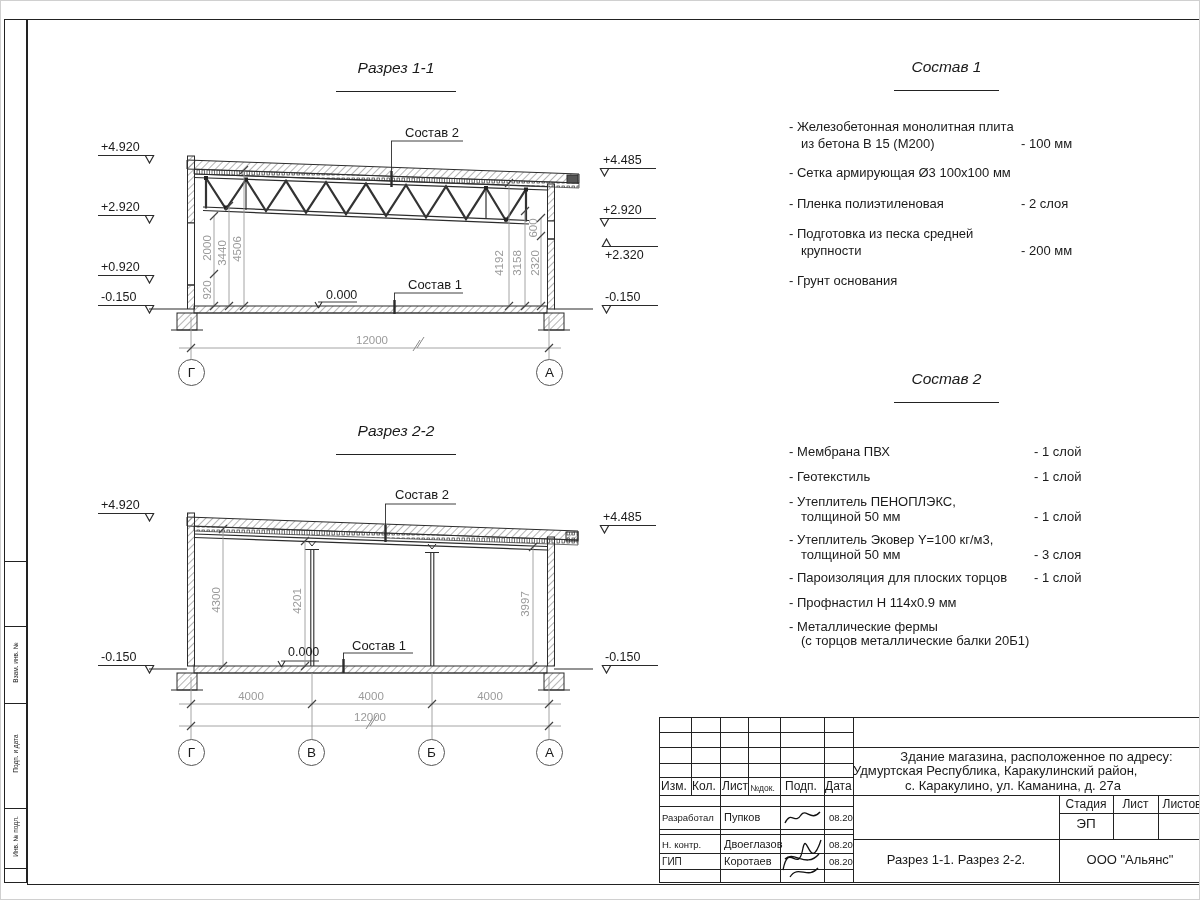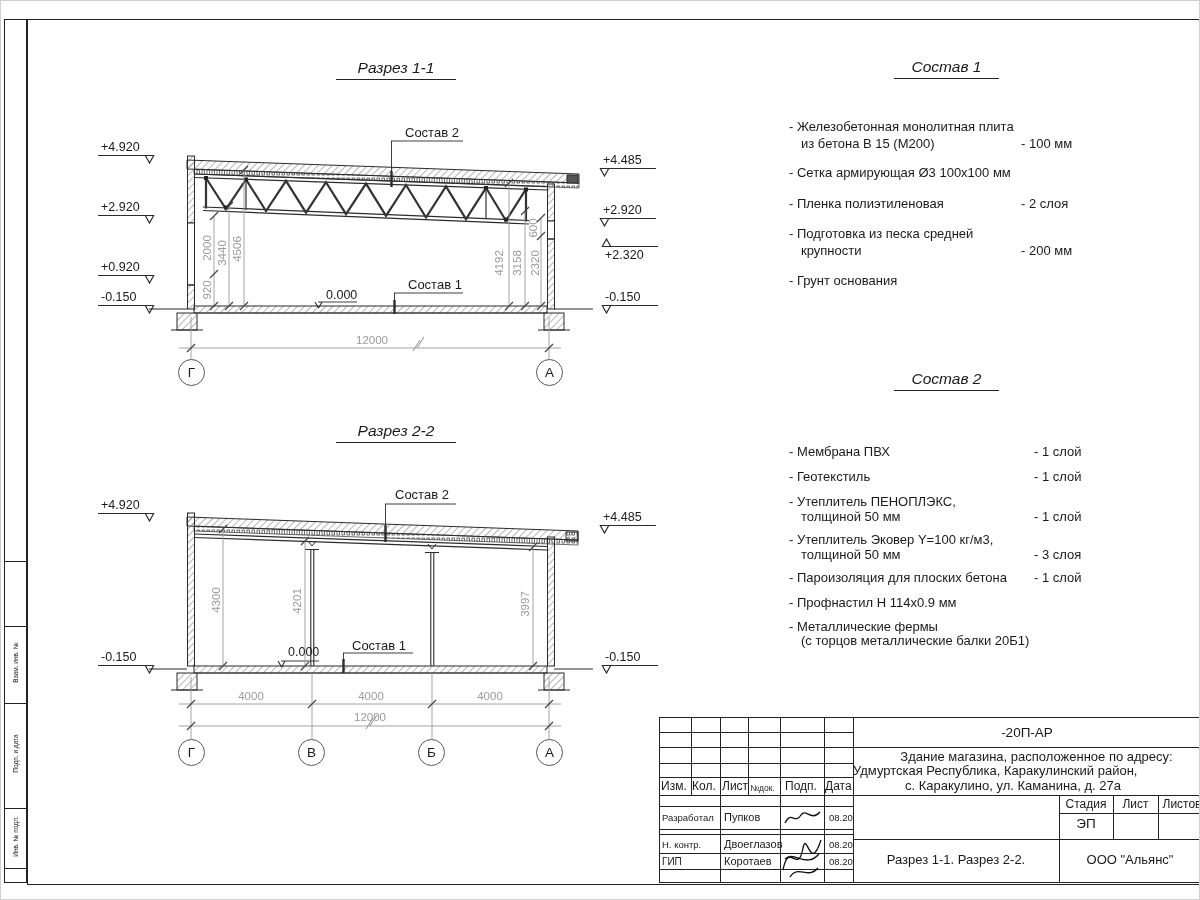--- a/index.html
+++ b/index.html
@@ -4,21 +4,21 @@
 <style>
   html,body{margin:0;padding:0;background:#e9e9e9;}
   .sheet{position:relative;width:1200px;height:900px;background:#fff;overflow:hidden;
          border:1px solid #d0d0d0;box-sizing:border-box;
          font-family:"Liberation Sans",sans-serif;color:#1a1a1a;}
   .frame{position:absolute;left:26px;top:18px;width:1185px;height:864px;border:1.6px solid #222;}
   .stamp-strip{position:absolute;left:3px;top:18px;width:23px;height:864px;border:1px solid #222;box-sizing:border-box;}
   .hl{position:absolute;background:#222;height:1px;}
   .vl{position:absolute;background:#222;width:1px;}
   .t{position:absolute;white-space:nowrap;}
-  .sec-title{font-style:italic;font-size:15.5px;text-align:center;border-bottom:1px solid #222;padding-bottom:2px;}
+  .sec-title{font-style:italic;font-size:15.5px;text-align:center;border-bottom:1px solid #222;padding-bottom:14px;}
   .elev{font-size:12.5px;border-bottom:1px solid #2b2b2b;padding:0 3px 1px 3px;min-width:50px;}
   .elev svg{position:absolute;top:100%;}
   .elev.ar svg{right:-1px;}
   .elev.al svg{left:-1px;}
   .elev-top{font-size:12.5px;border-top:1px solid #2b2b2b;padding:1px 3px 0 3px;min-width:50px;}
   .elev-top svg{position:absolute;bottom:100%;left:-1px;}
   .vdim{font-size:11.5px;color:#9a9a9a;width:44px;text-align:center;transform:rotate(-90deg);}
   .hdim{font-size:11.5px;color:#9a9a9a;width:60px;text-align:center;}
   .callout{font-size:13px;}
   .axis{width:25px;height:25px;border:1px solid #555;border-radius:50%;text-align:center;
@@ -252,21 +252,21 @@
   <div class="t li" style="left:788px;top:443px;">- Мембрана ПВХ</div>
   <div class="t li" style="left:1033px;top:443px;">- 1 слой</div>
   <div class="t li" style="left:788px;top:468px;">- Геотекстиль</div>
   <div class="t li" style="left:1033px;top:468px;">- 1 слой</div>
   <div class="t li" style="left:788px;top:493px;">- Утеплитель ПЕНОПЛЭКС,</div>
   <div class="t li" style="left:800px;top:508px;">толщиной 50 мм</div>
   <div class="t li" style="left:1033px;top:508px;">- 1 слой</div>
   <div class="t li" style="left:788px;top:531px;">- Утеплитель Эковер Y=100 кг/м3,</div>
   <div class="t li" style="left:800px;top:546px;">толщиной 50 мм</div>
   <div class="t li" style="left:1033px;top:546px;">- 3 слоя</div>
-  <div class="t li" style="left:788px;top:569px;">- Пароизоляция для плоских бетона</div>
+  <div class="t li" style="left:788px;top:569px;">- Пароизоляция для плоских торцов</div>
   <div class="t li" style="left:1033px;top:569px;">- 1 слой</div>
   <div class="t li" style="left:788px;top:594px;">- Профнастил Н 114x0.9 мм</div>
   <div class="t li" style="left:788px;top:618px;">- Металлические фермы</div>
   <div class="t li" style="left:800px;top:632px;">(с торцов металлические балки 20Б1)</div>
 
   <div style="position:absolute;left:658px;top:716px;width:560px;height:166px;background:#fff;border:1.6px solid #222;box-sizing:border-box;"></div>
 
   <div class="vl" style="left:690px;top:716px;height:78px;"></div>
   <div class="vl" style="left:747px;top:716px;height:78px;"></div>
   <div class="vl" style="left:719px;top:716px;height:166px;"></div>
@@ -309,21 +309,20 @@
   </svg>
 
   <div class="hl" style="left:852px;top:746px;width:348px;"></div>
   <div class="hl" style="left:852px;top:794px;width:348px;"></div>
   <div class="hl" style="left:852px;top:838px;width:348px;"></div>
   <div class="hl" style="left:1058px;top:812px;width:142px;"></div>
   <div class="vl" style="left:1058px;top:794px;height:88px;"></div>
   <div class="vl" style="left:1112px;top:794px;height:44px;"></div>
   <div class="vl" style="left:1157px;top:794px;height:44px;"></div>
 
-  <div class="t" style="left:852px;top:724px;width:348px;text-align:center;font-size:13.5px;">-20П-АР</div>
   <div class="t" style="left:852px;top:748px;width:367px;text-align:center;font-size:13px;">Здание магазина, расположенное по адресу:</div>
   <div class="t" style="left:852px;top:762px;width:396px;font-size:13px;">Удмуртская Республика, Каракулинский район,</div>
   <div class="t" style="left:852px;top:777px;width:320px;text-align:center;font-size:13px;">с. Каракулино, ул. Каманина, д. 27а</div>
   <div class="t tb-txt" style="left:1058px;top:796px;width:54px;text-align:center;">Стадия</div>
   <div class="t tb-txt" style="left:1112px;top:796px;width:45px;text-align:center;">Лист</div>
   <div class="t tb-txt" style="left:1157px;top:796px;width:48px;text-align:center;">Листов</div>
   <div class="t" style="left:1058px;top:815px;width:54px;text-align:center;font-size:13.5px;">ЭП</div>
   <div class="t" style="left:852px;top:851px;width:206px;text-align:center;font-size:13px;">Разрез 1-1. Разрез 2-2.</div>
   <div class="t" style="left:1058px;top:851px;width:142px;text-align:center;font-size:13px;">ООО "Альянс"</div>
 

